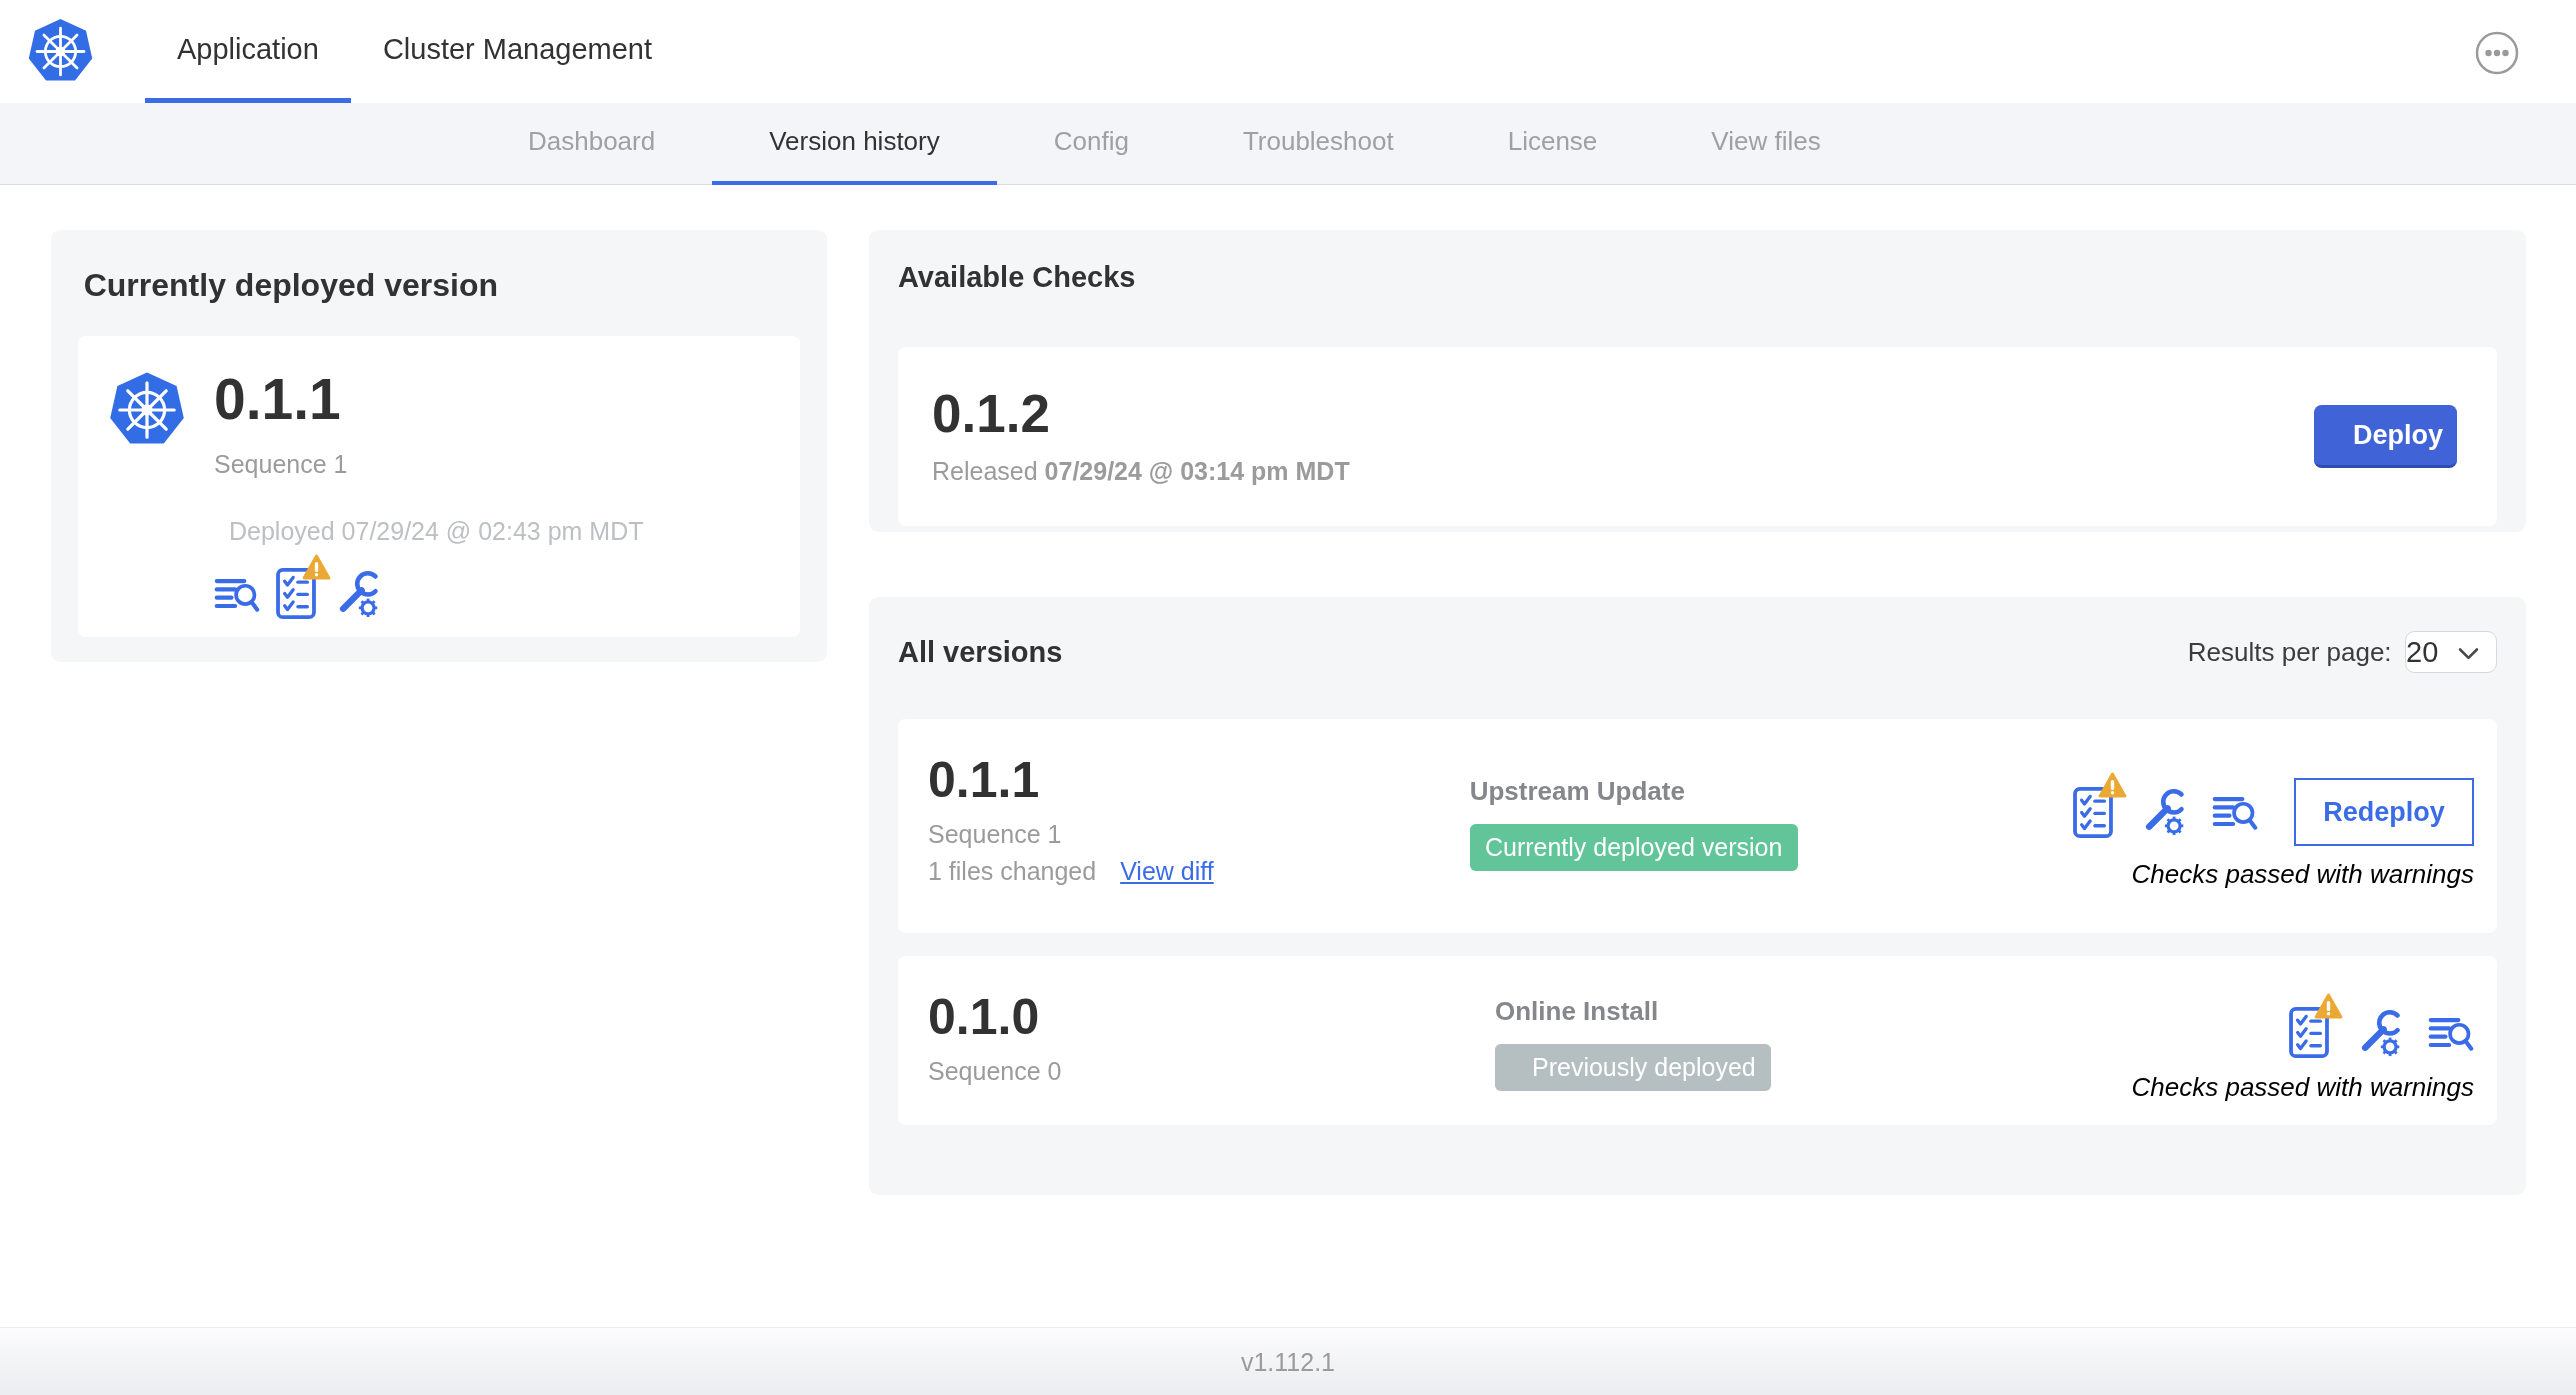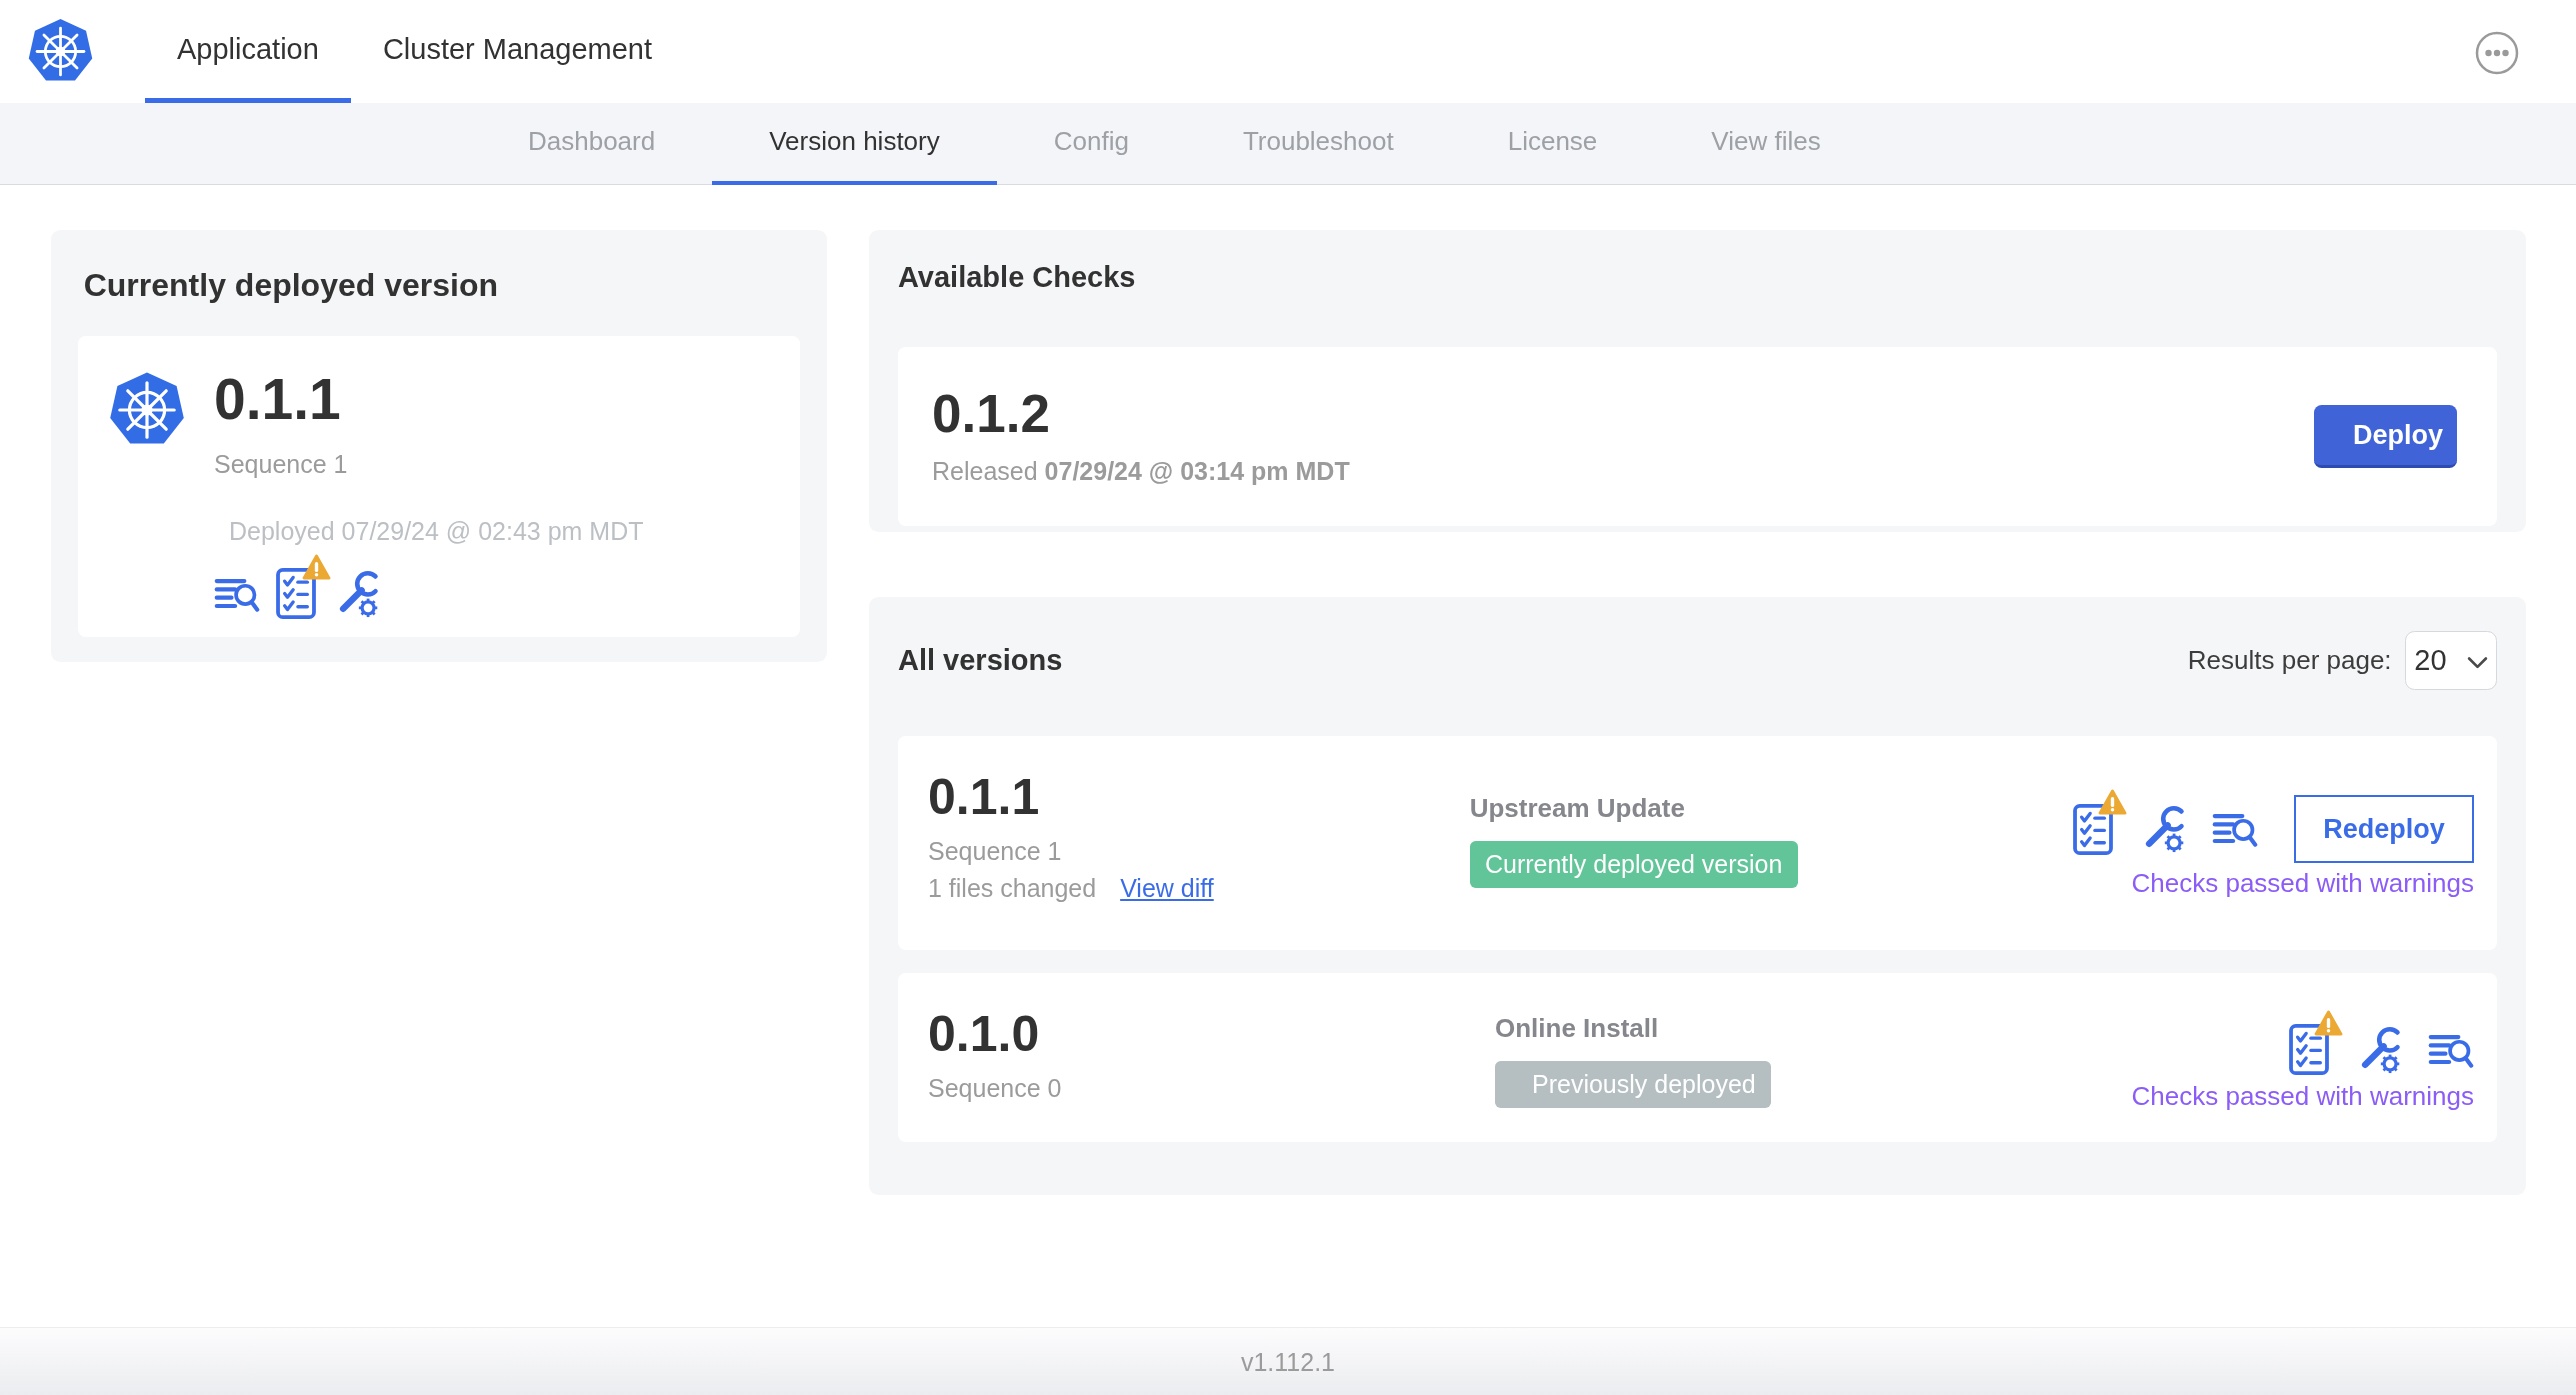--- a/index.html
+++ b/index.html
@@ -49,22 +49,22 @@
   .ver-lg { font-size:53px; font-weight:700; color:#323232; line-height:1; }
   .released-line { margin-top:17px; font-size:25px; color:#9b9b9b; }
   .released-line b { font-weight:700; color:#9b9b9b; }
   .deploy-btn { margin-left:auto; width:143px; height:63px; background:#4064d8; border:0; border-bottom:3.8px solid #2e4bb0;
                 border-radius:7.6px; color:#fff; font-size:27px; font-weight:700; font-family:inherit; cursor:pointer;padding-left:25px; }
 
   .versions-card { left:869px; top:412px; width:1657px; height:598px; padding:34px 29px; }
   .versions-head { display:flex; align-items:center; }
   .rpp { margin-left:auto; display:flex; align-items:center; }
   .rpp-label { font-size:26px; color:#3c3c3c; }
-  .rpp-select { margin-left:13.4px; width:92px; height:59px; background:#fff; border:1.9px solid #d5d8dd; border-radius:9.5px;
-                display:flex; align-items:center; justify-content:center; gap:20px; font-size:29px; color:#323232; cursor:pointer; }
+  .rpp-select { margin-left:13.4px; width:92px; height:42px; background:#fff; border:1.9px solid #d5d8dd; border-radius:9.5px;
+                display:flex; align-items:center; gap:20px; font-size:29px; color:#323232; cursor:pointer; }
   .rpp-select svg { width:21px; height:13.4px; margin-top:3.8px; }
 
   .version-rows { margin-top:46px; }
   .vrow { background:#fff; border-radius:7.6px; display:flex; padding:0 23px 0 30px; }
   .vrow + .vrow { margin-top:23px; }
   .vrow-1 { height:214px; }
   .vrow-2 { height:169px; }
   .vcol-left { width:567px; padding-top:36px; }
   .ver-md { font-size:50px; font-weight:700; line-height:1; color:#323232; }
   .vseq { font-size:25px; color:#9b9b9b; margin-top:15.3px; }
@@ -76,21 +76,21 @@
   .src-text { font-size:26px; font-weight:600; color:#85878c; }
   .badge { display:inline-block; margin-top:17px; padding:8.6px 15.3px 9.5px; border-radius:5.7px; color:#fff; font-size:25px; }
   .badge.green { background:#62c59a; }
   .badge.gray  { background:#b5bfc1;padding-left:37px; }
   .vcol-right { margin-left:auto; display:flex; flex-direction:column; align-items:flex-end; }
   .vrow-1 .vcol-right { padding-top:59px; }
   .vrow-2 .vcol-right { padding-top:50px; }
   .right-icons { display:flex; align-items:center; gap:25px; }
   .redeploy-btn { margin-left:11.5px; width:180px; height:68px; background:#fff; border:2.9px solid #3b6ce8; border-radius:0;
                   color:#3b6ce8; font-size:27px; font-weight:600; font-family:inherit; cursor:pointer; }
-  .check-status { margin-top:5px; font-size:26px; color:#8b5cf6; }
+  .check-status { margin-top:13px; font-size:26px; color:#000000;font-style:italic; }
 
   
   .footer { position:absolute; left:0; bottom:0; width:100%; height:69px;
             background:linear-gradient(180deg,#fcfcfd 0%,#ebecef 100%); border-top:1px solid #ededf0;
             display:flex; align-items:center; justify-content:center; }
   .footer-text { font-size:25px; color:#9b9b9b; }
 </style>
 </head>
 <body>
 

